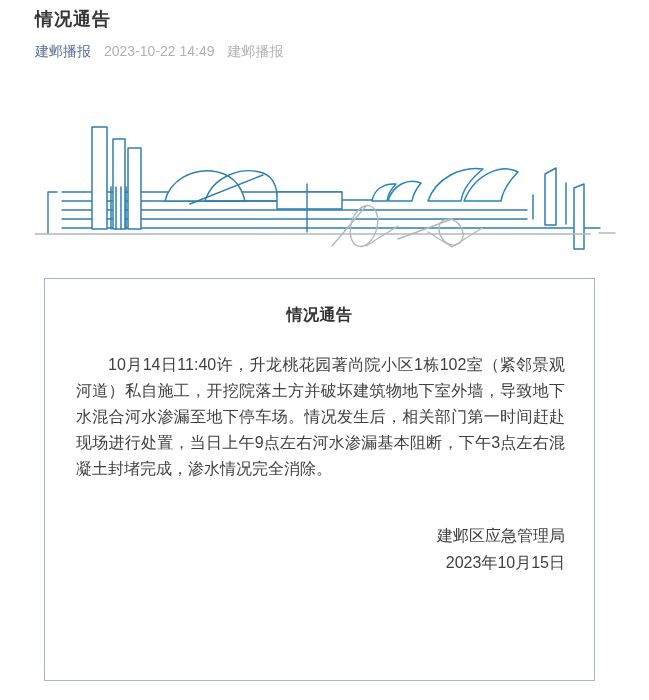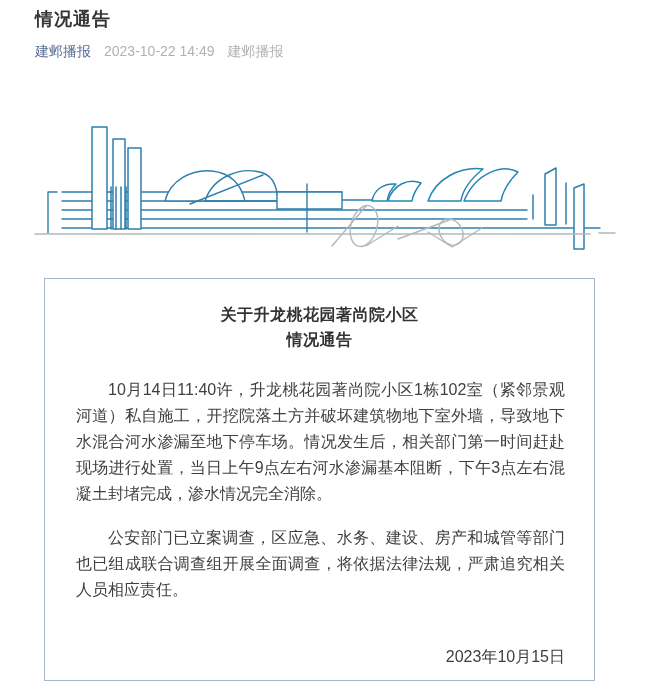--- a/index.html
+++ b/index.html
@@ -149,27 +149,26 @@
     </g>
 
     <g stroke="#b3b8bd" stroke-width="1.5">
       <path d="M35,232 H590"></path>
       <path d="M599,231 H615"></path>
     </g>
   </svg>
 
   <div class="notice-box">
     <div class="box-title">
-      <div>关于升龙桃花园著尚院小区</div>
       <div>情况通告</div>
     </div>
 
     <div class="box-body">
       <p>10月14日11:40许，升龙桃花园著尚院小区1栋102室（紧邻景观河道）私自施工，开挖院落土方并破坏建筑物地下室外墙，导致地下水混合河水渗漏至地下停车场。情况发生后，相关部门第一时间赶赴现场进行处置，当日上午9点左右河水渗漏基本阻断，下午3点左右混凝土封堵完成，渗水情况完全消除。</p>
-      <p>公安部门已立案调查，区应急、水务、建设、房产和城管等部门也已组成联合调查组开展全面调查，将依据法律法规，严肃追究相关人员相应责任。</p>
     </div>
 
     <div class="signature">
+      <div>建邺区应急管理局</div>
       <div>2023年10月15日</div>
     </div>
   </div>
 
 </div>
 
 </body></html>

